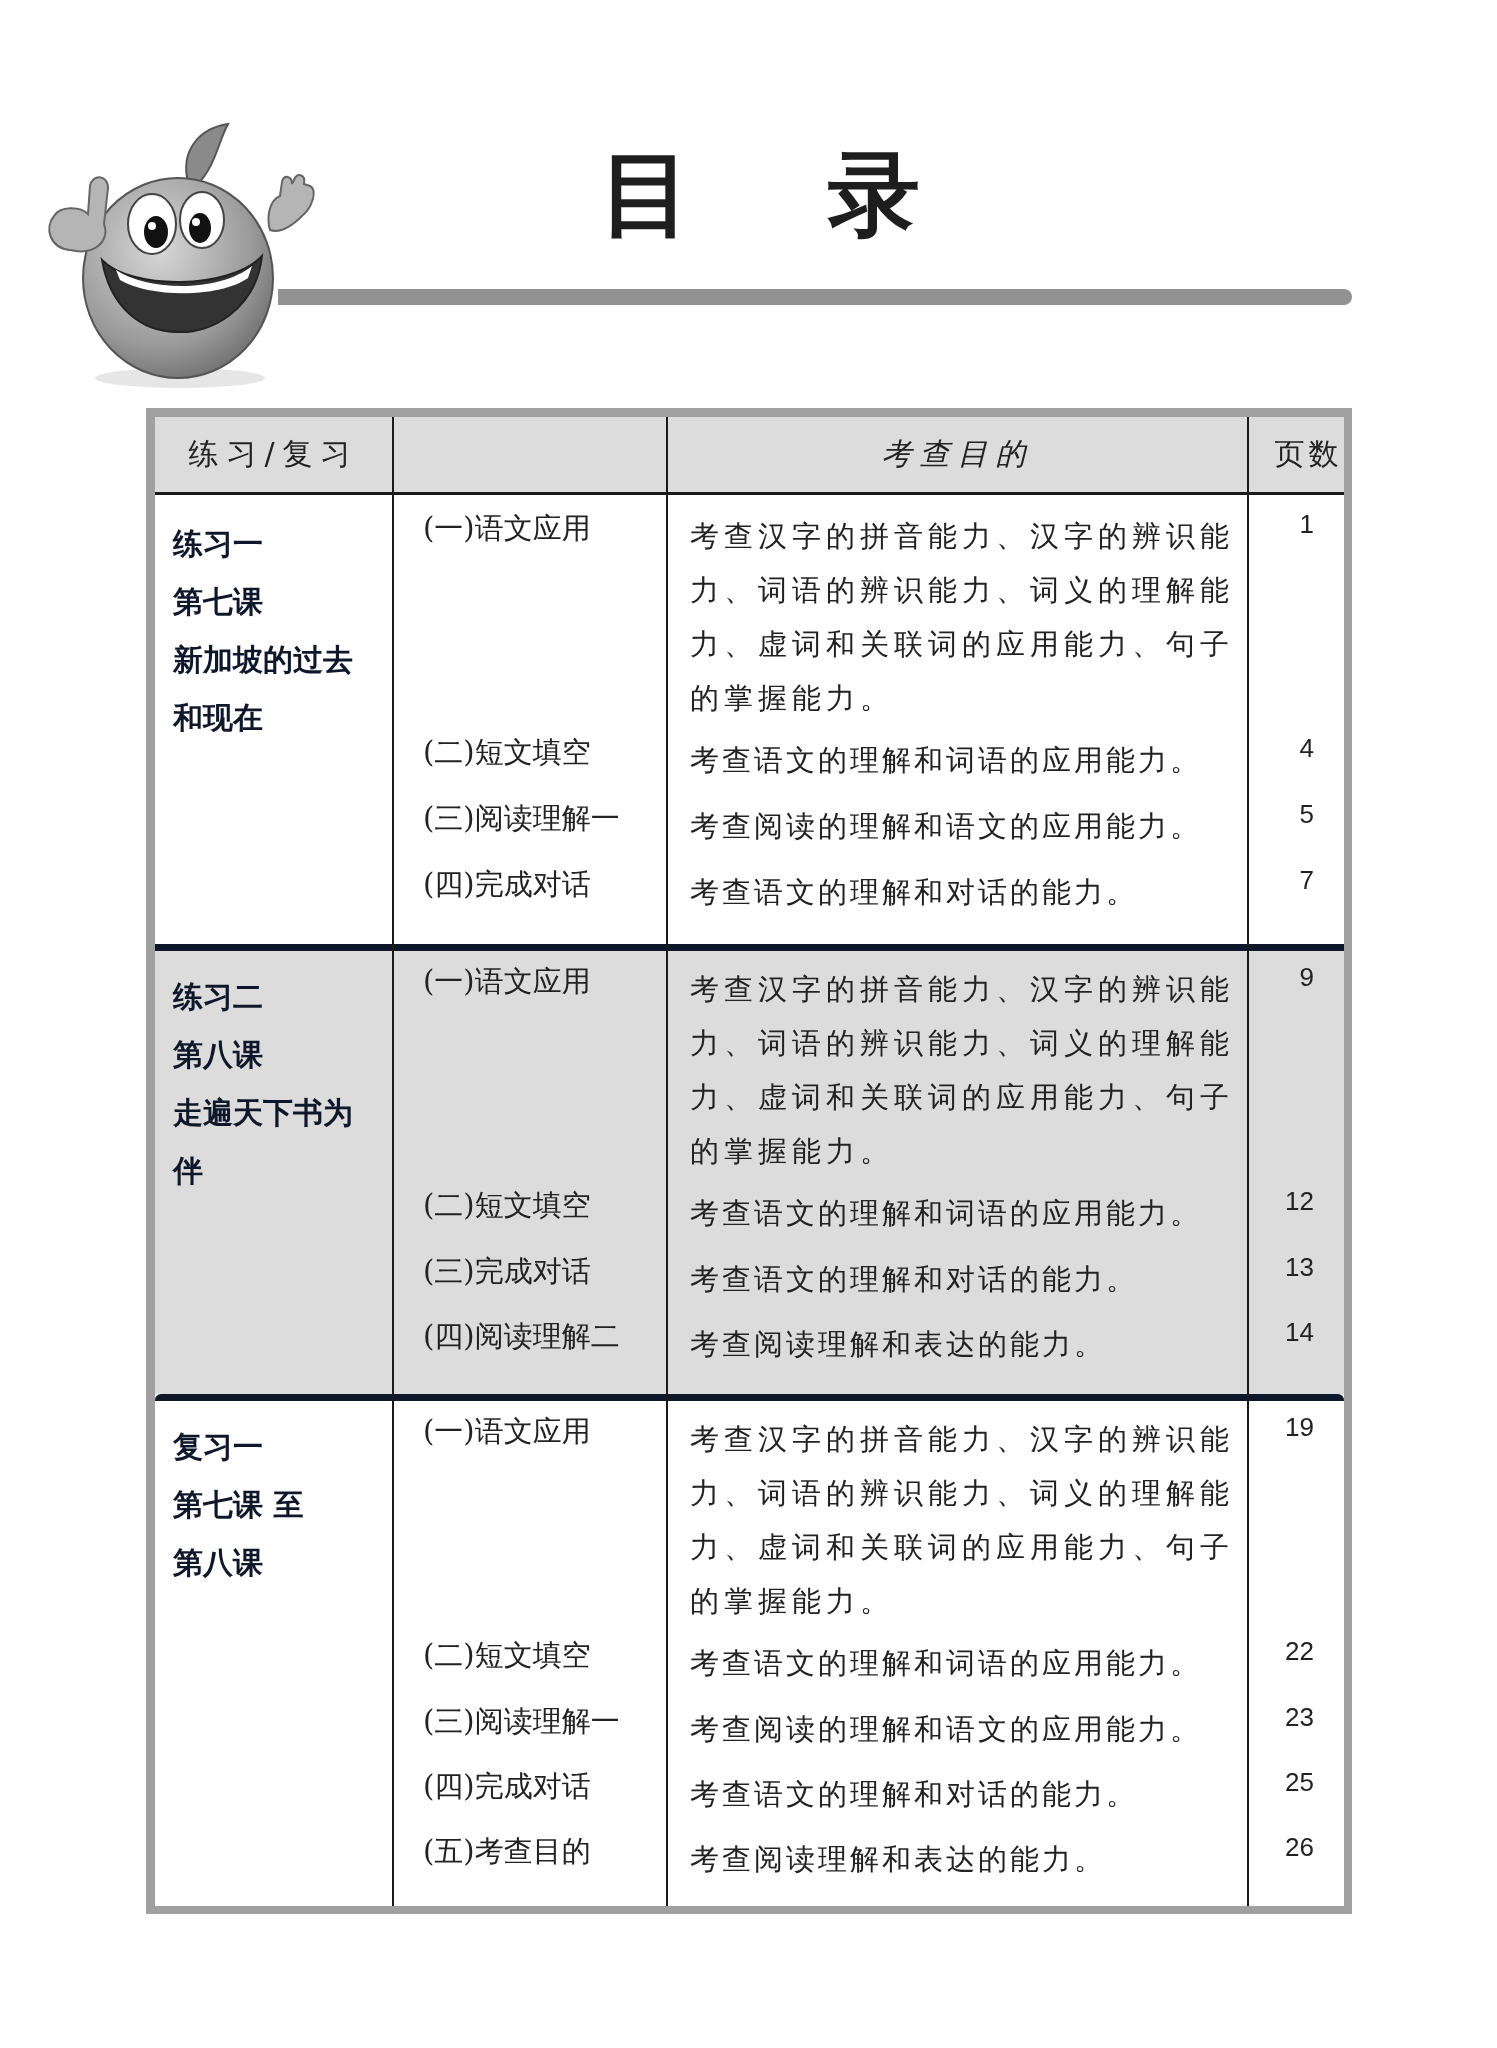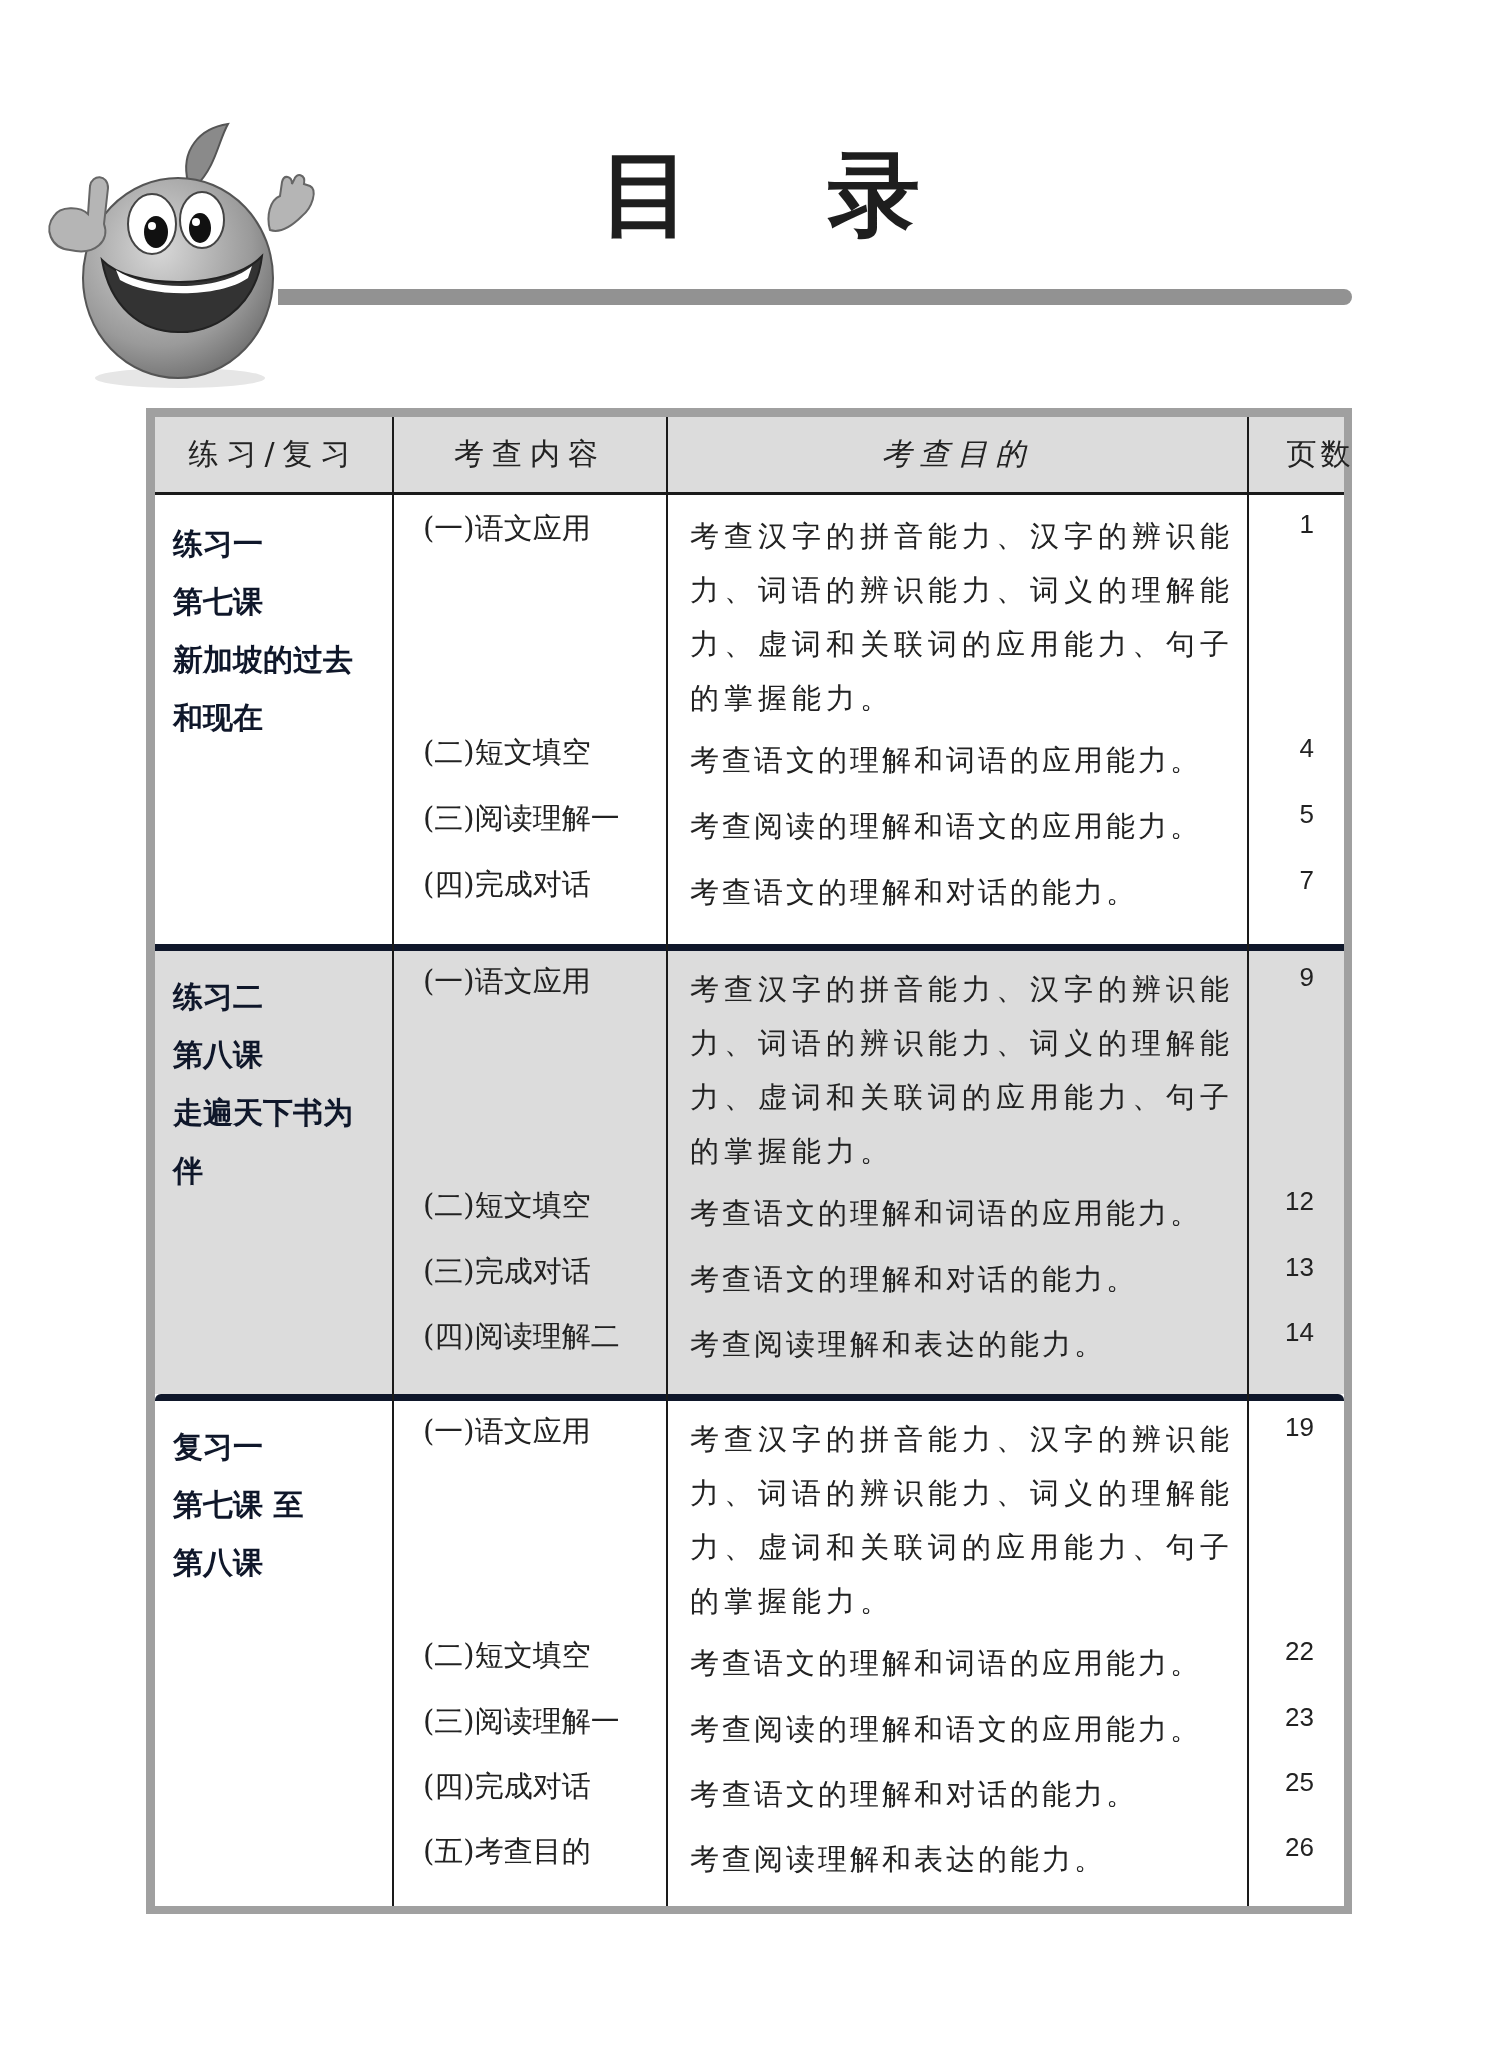--- a/index.html
+++ b/index.html
@@ -80,23 +80,22 @@
   <span>目</span>
   <span>录</span>
 </div>
 <div class="title-bar"></div>
 
 <div class="toc">
   <div class="toc-inner">
 
     <div class="grid-head">
       <div class="head-cell" style="left:0;width:237px;border-radius:12px;">练习/复习</div>
-      <div class="head-cell" style="left:239px;width:272px;">考查内容</div>
       <div class="head-cell" style="left:513px;width:579px;font-style:italic;">考查目的</div>
-      <div class="head-cell" style="left:1094px;width:119px;letter-spacing:4px;margin-left:12px;">页数</div>
+      <div class="head-cell" style="left:1094px;width:119px;letter-spacing:4px;">页数</div>
     </div>
 
     <div class="block" style="top:78px;height:449px;">
       <div class="lesson">
         <div>练习一</div>
         <div>第七课</div>
         <div>新加坡的过去</div>
         <div>和现在</div>
       </div>
       <div class="item" style="top:14px;">

